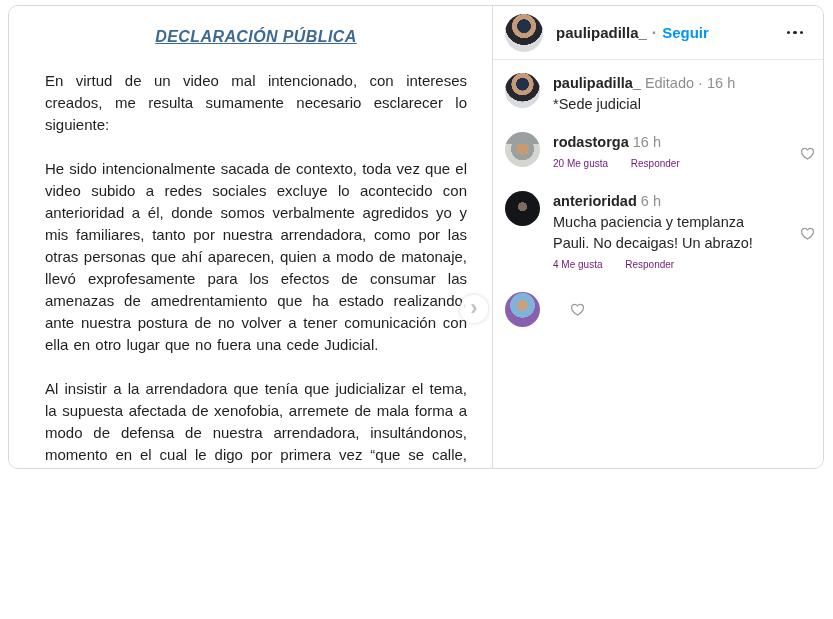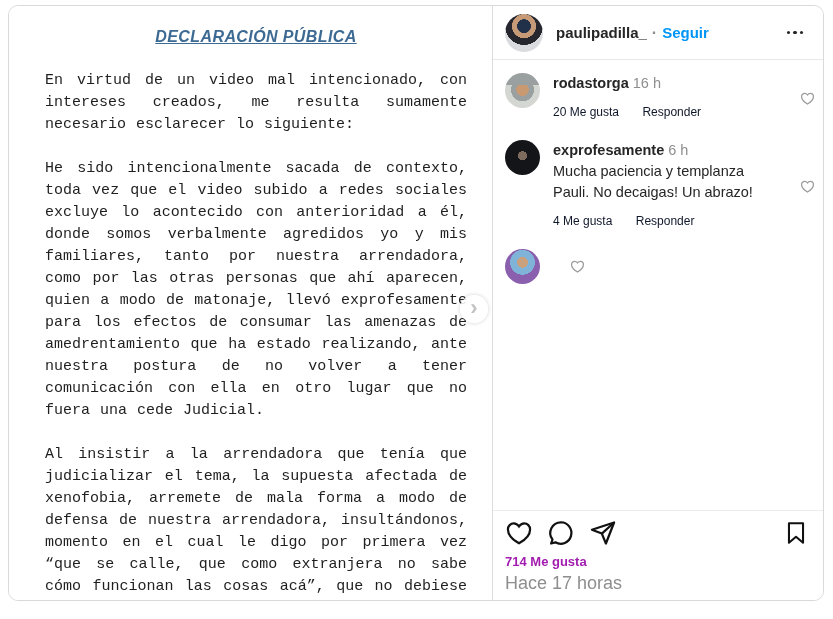--- a/index.html
+++ b/index.html
@@ -2,38 +2,38 @@
 <html><head>
 <meta charset="utf-8">
 <style>
   html,body{margin:0;padding:0;}
   body{
     width:833px;height:619px;background:#ffffff;position:relative;
     font-family:"Liberation Sans","DejaVu Sans",sans-serif;
     -webkit-font-smoothing:antialiased;
   }
   .card{
-    position:absolute;left:8px;top:5px;width:816px;height:596px;
+    position:absolute;left:8px;top:5px;width:816px;height:464px;
     border:1px solid #d9d9d9;border-radius:10px;background:#fff;
     display:flex;overflow:hidden;box-sizing:border-box;
   }
   
   .doc-pane{
     width:484px;flex-shrink:0;position:relative;box-sizing:border-box;
     border-right:1px solid #dcdcdc;background:#fff;
     padding:16px 25px 0 36px;
   }
   .doc-title{
     text-align:center;font-weight:bold;font-style:italic;
     text-decoration:underline;font-size:16px;letter-spacing:.4px;
     color:#3c6a93;margin:6px 0 24px 0;
   }
   .doc-par{
     font-size:15px;line-height:22px;text-align:justify;
-    color:#1f1f1f;margin:0 0 22px 0;word-spacing:1px;font-family:Liberation Mono, monospace;
+    color:#1f1f1f;margin:0 0 22px 0;word-spacing:1px;
   }
   .next-btn{
     position:absolute;right:4px;top:289px;width:28px;height:28px;
     border-radius:50%;background:rgba(255,255,255,.85);
     box-shadow:0 0 4px rgba(0,0,0,.18);
     color:#c2c2c2;font-size:22px;line-height:25px;text-align:center;
     font-weight:bold;cursor:pointer;user-select:none;
   }
   
   .right-pane{flex:1;display:flex;flex-direction:column;min-width:0;background:#fff;}
@@ -58,21 +58,21 @@
     padding:13px 6px 0 12px;height:450px;overflow:hidden;
     box-sizing:border-box;flex-shrink:0;
   }
   .comment{display:flex;margin-bottom:17px;}
   .c-av{margin-right:13px;}
   .c-body{flex:1;min-width:0;font-size:14.5px;line-height:21px;color:#262626;}
   .c-user{font-weight:bold;color:#262626;}
   .c-meta{color:#8e8e8e;}
   .c-text{color:#262626;}
   .c-mention{color:#4a68a8;}
-  .c-actions{margin-top:8px;font-size:12px;color:#0f172a;font-weight:500;}
+  .c-actions{font-size:10px;color:#701a75;font-weight:500;}
   .c-actions .resp{margin-left:20px;cursor:pointer;}
   .c-like{width:32px;display:flex;align-items:center;justify-content:flex-end;padding-right:2px;flex-shrink:0;cursor:pointer;}
   .badge{display:inline-block;vertical-align:-2px;margin-left:3px;}
   
   .actions-bar{
     border-top:1px solid #ececec;display:flex;align-items:center;
     padding:8px 14px 4px 12px;gap:14px;flex-shrink:0;
   }
   .ico{cursor:pointer;display:block;}
   .bookmark{margin-left:auto;}
@@ -101,20 +101,30 @@
       <span class="hd-follow">Seguir</span>
       <span class="hd-more">
           <i></i>
           <i></i>
           <i></i>
         </span>
     </div>
 
     <div class="comments">
 
+      <div class="comment">
+        <div class="avatar av-sm av-pauli c-av"></div>
+        <div class="c-body">
+          <span class="c-user">paulipadilla_</span>
+          <span class="c-meta">Editado</span>
+          <span class="c-meta">·</span>
+          <span class="c-meta">16 h</span>
+          <div class="c-text">*Sede judicial</div>
+        </div>
+      </div>
 
       <div class="comment">
         <div class="avatar av-sm av-roda c-av"></div>
         <div class="c-body">
           <span class="c-user">rodastorga</span>
           <span class="c-meta">16 h</span>
           <div class="c-actions">
             <span>20 Me gusta</span>
             <span class="resp">Responder</span>
           </div>
@@ -122,21 +132,21 @@
         <div class="c-like">
           <svg width="15" height="15" viewBox="0 0 24 24" fill="none" stroke="#9b9b9b" stroke-width="2">
               <path d="M12 20.8C8.6 18.9 2.5 14.6 2.5 8.9 2.5 6 4.8 3.8 7.5 3.8c1.8 0 3.4 1 4.5 2.6 1.1-1.6 2.7-2.6 4.5-2.6 2.7 0 5 2.2 5 5.1 0 5.7-6.1 10-9.5 11.9z"></path>
             </svg>
         </div>
       </div>
 
       <div class="comment">
         <div class="avatar av-sm av-valdivia c-av"></div>
         <div class="c-body">
-          <span class="c-user">exprofesamente</span>
+          <span class="c-user">anterioridad</span>
           <span class="c-meta">6 h</span>
           <div class="c-text">Mucha paciencia y templanza Pauli. No decaigas! Un abrazo!</div>
           <div class="c-actions">
             <span>4 Me gusta</span>
             <span class="resp">Responder</span>
           </div>
         </div>
         <div class="c-like">
           <svg width="15" height="15" viewBox="0 0 24 24" fill="none" stroke="#9b9b9b" stroke-width="2">
               <path d="M12 20.8C8.6 18.9 2.5 14.6 2.5 8.9 2.5 6 4.8 3.8 7.5 3.8c1.8 0 3.4 1 4.5 2.6 1.1-1.6 2.7-2.6 4.5-2.6 2.7 0 5 2.2 5 5.1 0 5.7-6.1 10-9.5 11.9z"></path>

